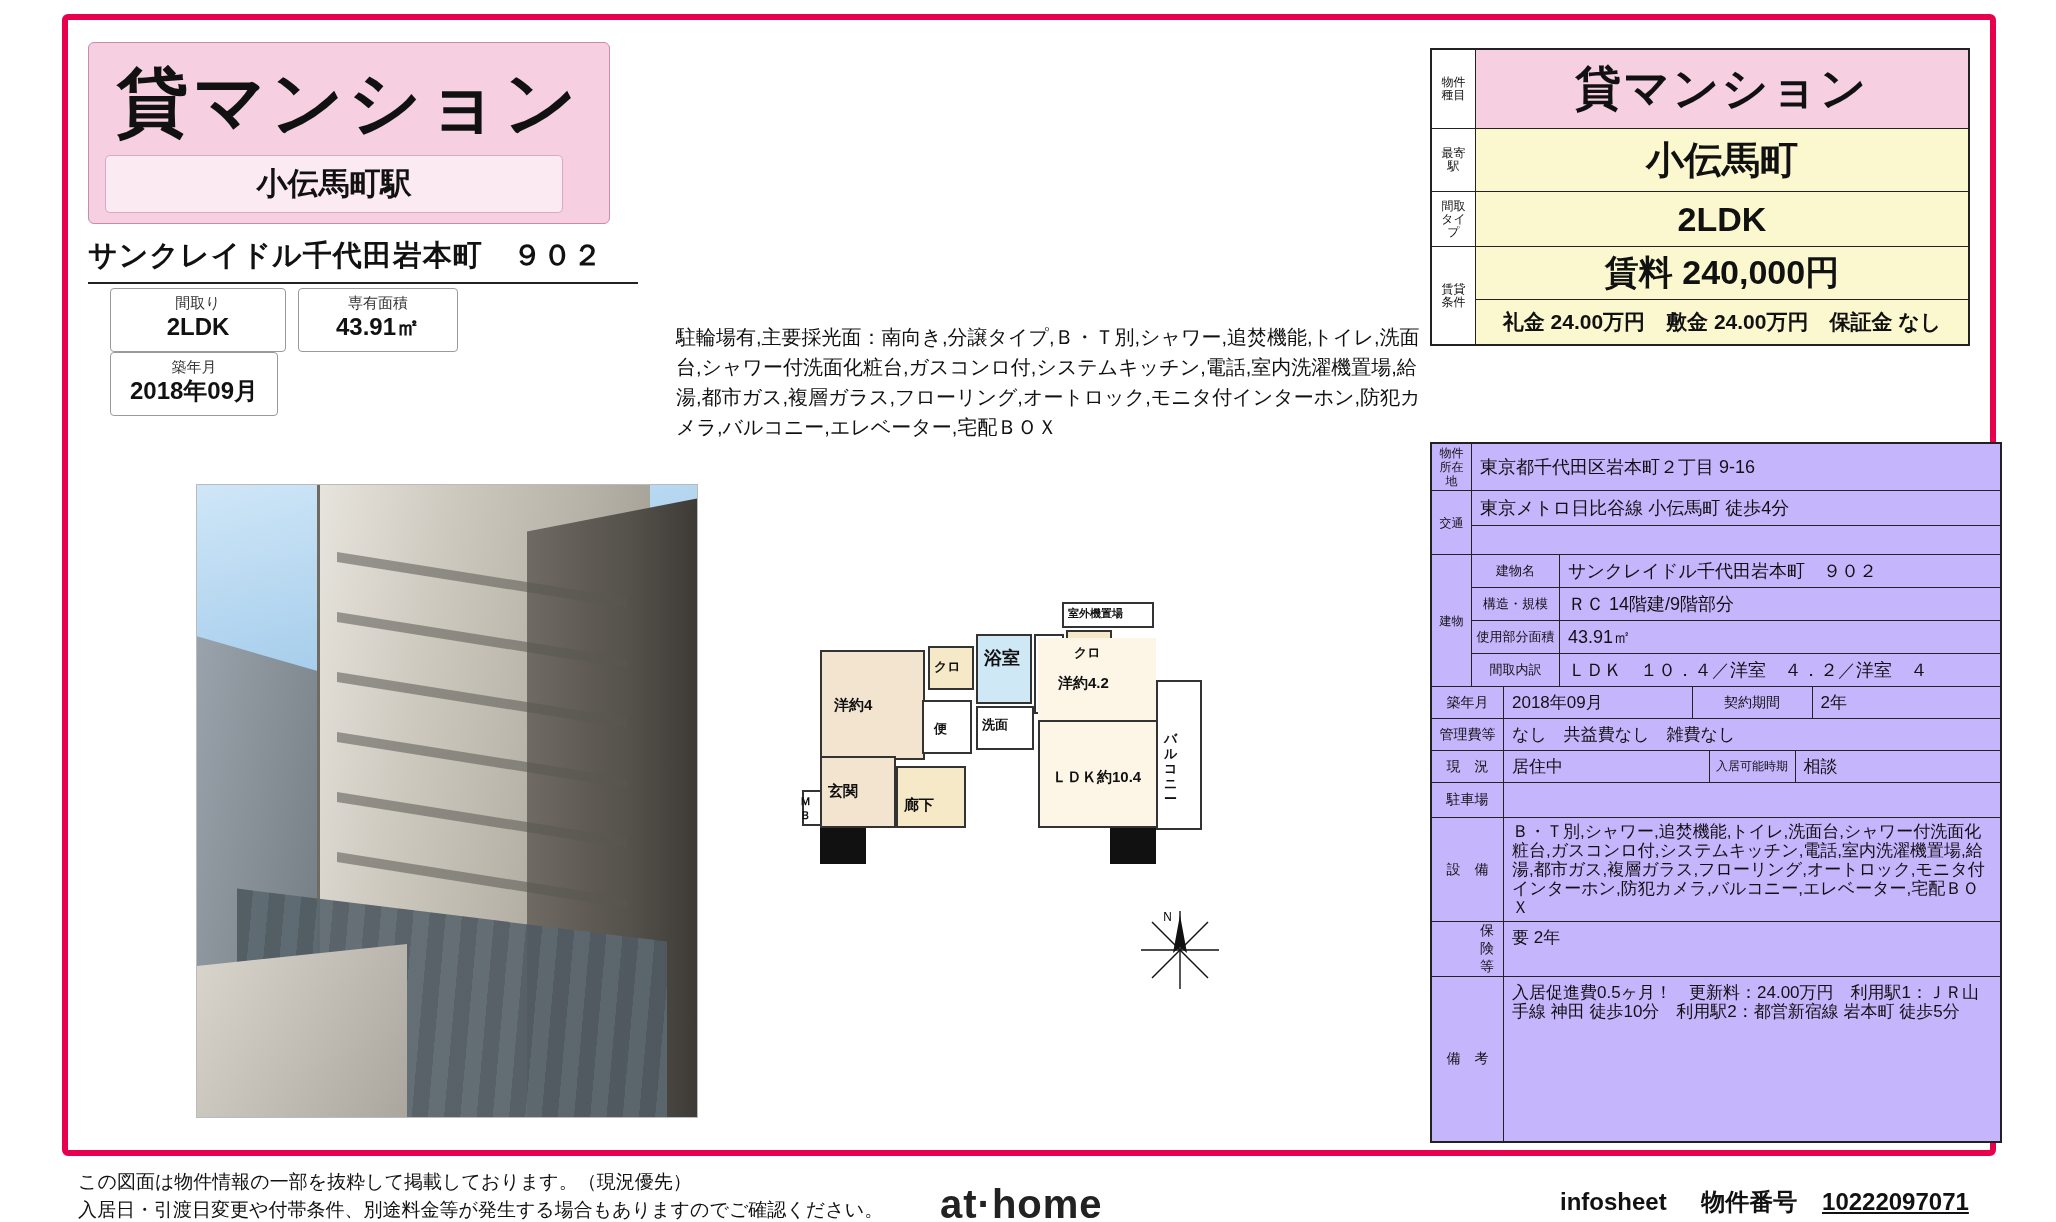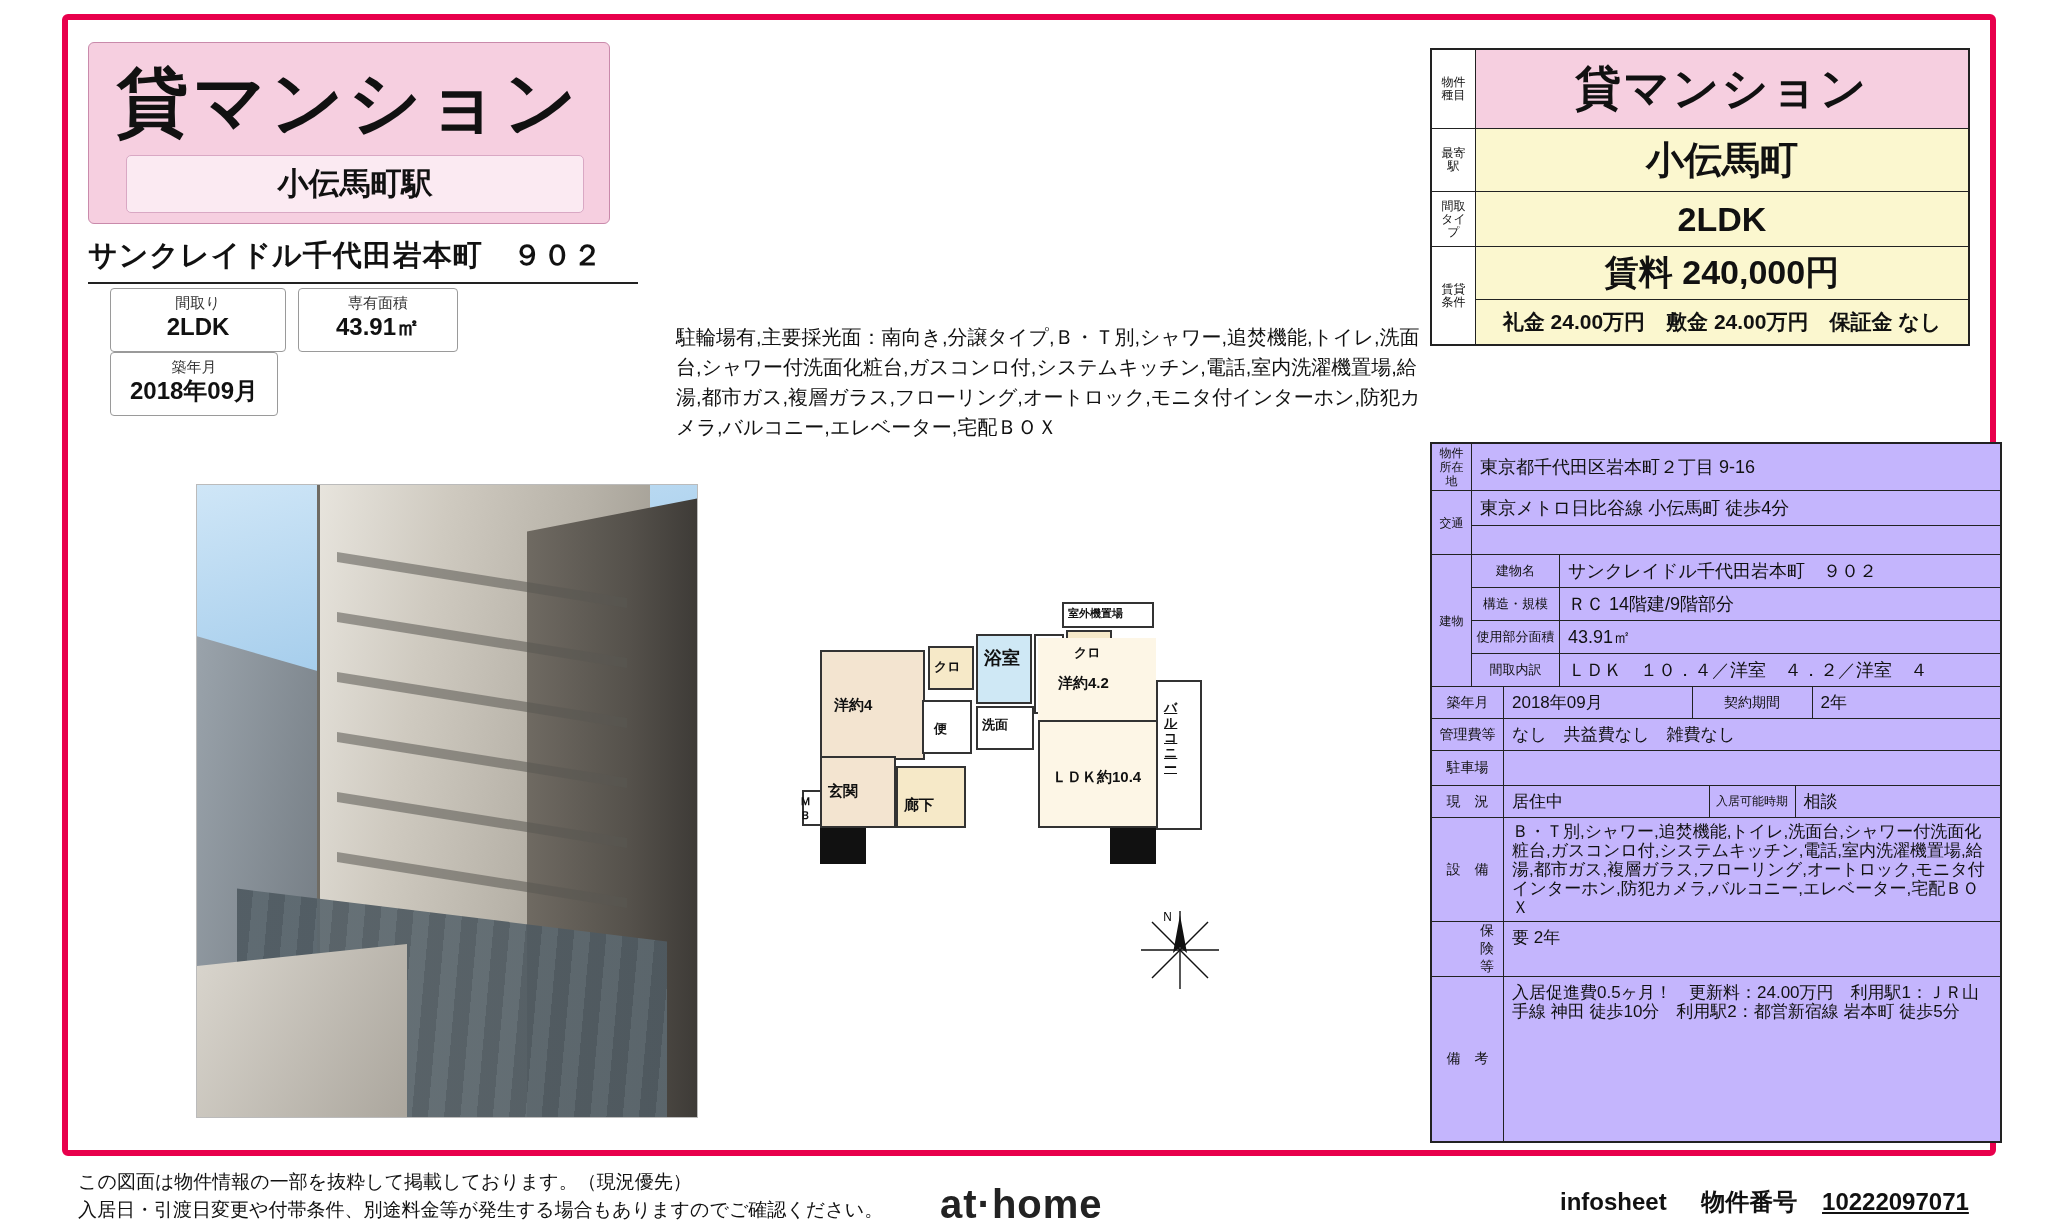--- a/index.html
+++ b/index.html
@@ -23,21 +23,21 @@
   
   .title-box{
     position:absolute;left:88px;top:42px;width:520px;height:180px;
     background:#f6cfe0;border:1px solid #c98aab;border-radius:6px;
   }
   .title-main{
     position:absolute;left:0;top:12px;width:520px;text-align:center;
     font-size:72px;font-weight:bold;letter-spacing:4px;color:#111;
   }
   .title-sub{
-    position:absolute;left:37px;top:112px;width:456px;height:56px;
+    position:absolute;left:16px;top:112px;width:456px;height:56px;
     background:#fbeaf2;border:1px solid #d9a8c4;border-radius:5px;
     font-size:31px;font-weight:bold;text-align:center;line-height:56px;
   }
   .bldg-name{
     position:absolute;left:88px;top:236px;width:550px;
     font-size:29px;font-weight:bold;letter-spacing:1px;
     border-bottom:2px solid #222;padding-bottom:6px;
   }
   .spec-row{
     position:absolute;left:110px;top:288px;width:520px;height:64px;
@@ -250,21 +250,21 @@
     <div class="plan-label" style="left:34px;top:66px;">洋約4</div>
     <div class="plan-label" style="left:258px;top:44px;">洋約4.2</div>
     <div class="plan-label" style="left:252px;top:138px;">ＬＤＫ約10.4</div>
     <div class="plan-label" style="left:28px;top:152px;">玄関</div>
     <div class="plan-label" style="left:104px;top:166px;">廊下</div>
     <div class="plan-label" style="left:184px;top:16px;font-size:18px;">浴室</div>
     <div class="plan-label" style="left:182px;top:86px;font-size:13px;">洗面</div>
     <div class="plan-label" style="left:134px;top:90px;font-size:13px;">便</div>
     <div class="plan-label" style="left:134px;top:28px;font-size:13px;">クロ</div>
     <div class="plan-label" style="left:274px;top:14px;font-size:13px;">クロ</div>
-    <div class="plan-label" style="left:364px;top:70px;font-size:13px;width:14px;line-height:15px;text-decoration:underline;">バルコニー</div>
+    <div class="plan-label" style="left:364px;top:101px;font-size:13px;width:14px;line-height:15px;">バルコニー</div>
     <div class="plan-label" style="left:268px;top:-24px;font-size:11px;">室外機置場</div>
     <div class="plan-label" style="left:0px;top:164px;font-size:11px;width:14px;line-height:14px;">ＭＢ</div>
   </div>
 
   <div class="compass">
     <svg width="90" height="90" viewBox="0 0 90 90">
       <g stroke="#111" stroke-width="1.4" fill="none">
         <line x1="45" y1="6" x2="45" y2="84"></line>
         <line x1="6" y1="45" x2="84" y2="45"></line>
         <line x1="17" y1="17" x2="73" y2="73"></line>
@@ -339,29 +339,29 @@
       <div class="k" style="width:120px;border-right:1px solid #222;display:flex;align-items:center;justify-content:center;font-size:14px;">契約期間</div>
       <div class="v" style="width:96px;padding:4px 8px;">2年</div>
     </div>
 
     <div class="row kv">
       <div class="k" style="width:72px;border-right:1px solid #222;display:flex;align-items:center;justify-content:center;font-size:14px;">管理費等</div>
       <div class="v" style="flex:1;padding:4px 8px;">なし　共益費なし　雑費なし</div>
     </div>
 
     <div class="row kv">
-      <div class="k" style="width:72px;border-right:1px solid #222;display:flex;align-items:center;justify-content:center;font-size:14px;">駐車場</div>
-      <div class="v" style="flex:1;padding:4px 8px;min-height:26px;"></div>
-    </div>
-
-    <div class="row kv">
       <div class="k" style="width:72px;border-right:1px solid #222;display:flex;align-items:center;justify-content:center;font-size:14px;">現　況</div>
       <div class="v" style="flex:1;padding:4px 8px;border-right:1px solid #222;">居住中</div>
       <div class="k" style="width:86px;border-right:1px solid #222;display:flex;align-items:center;justify-content:center;font-size:12px;line-height:13px;text-align:center;">入居可能時期</div>
       <div class="v" style="width:90px;padding:4px 8px;">相談</div>
+    </div>
+
+    <div class="row kv">
+      <div class="k" style="width:72px;border-right:1px solid #222;display:flex;align-items:center;justify-content:center;font-size:14px;">駐車場</div>
+      <div class="v" style="flex:1;padding:4px 8px;min-height:26px;"></div>
     </div>
 
     <div class="row kv">
       <div class="k" style="width:72px;border-right:1px solid #222;display:flex;align-items:center;justify-content:center;font-size:14px;">設　備</div>
       <div class="v small" style="flex:1;padding:4px 8px;">Ｂ・Ｔ別,シャワー,追焚機能,トイレ,洗面台,シャワー付洗面化粧台,ガスコンロ付,システムキッチン,電話,室内洗濯機置場,給湯,都市ガス,複層ガラス,フローリング,オートロック,モニタ付インターホン,防犯カメラ,バルコニー,エレベーター,宅配ＢＯＸ</div>
     </div>
 
     <div class="row kv">
       <div class="k" style="width:72px;border-right:1px solid #222;display:flex;align-items:center;justify-content:center;font-size:14px;padding-left:48px;">保険等</div>
       <div class="v" style="flex:1;padding:4px 8px;">要 2年</div>

